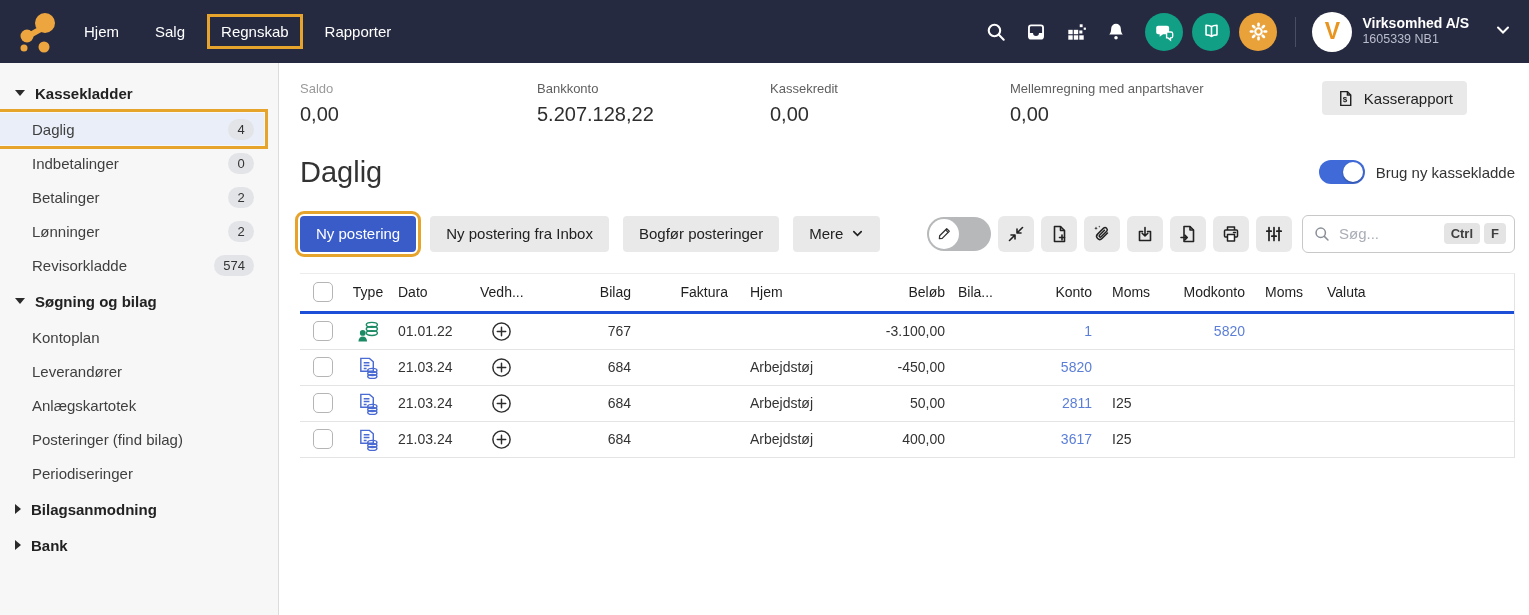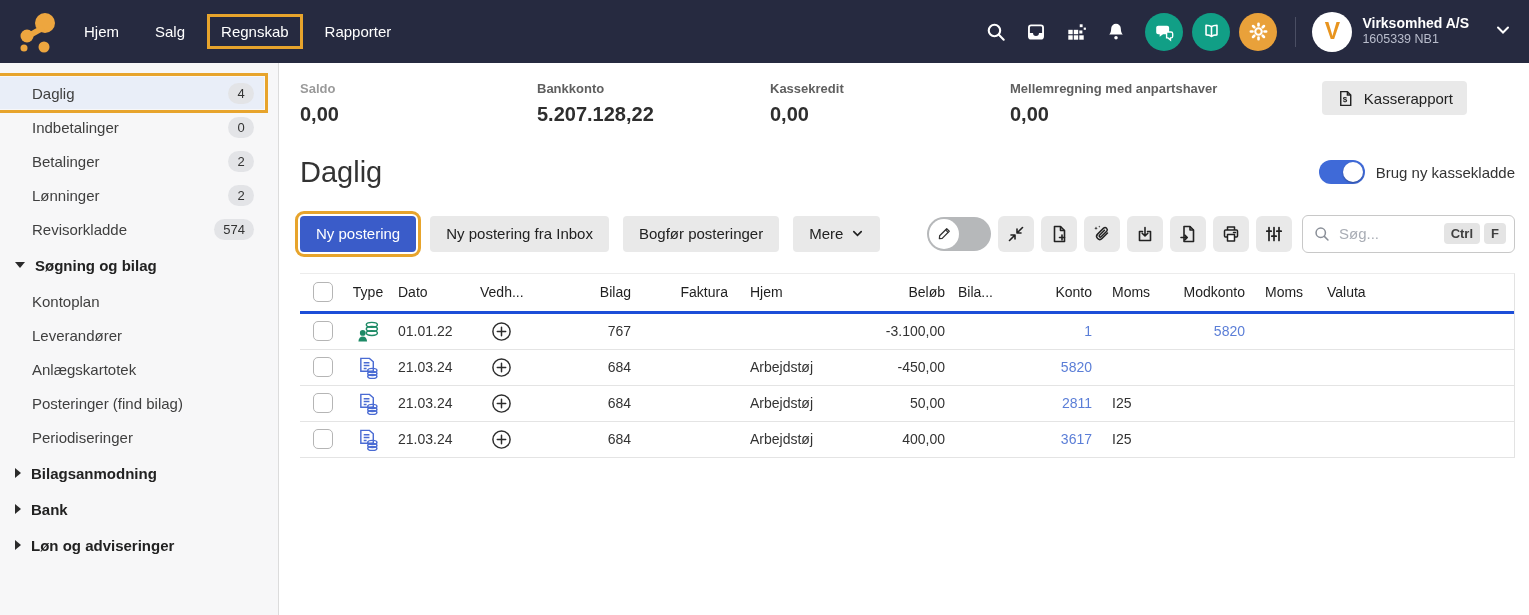--- a/index.html
+++ b/index.html
@@ -39,21 +39,21 @@
   .side-item{ height:32px; margin:2px 14px 2px 0; padding-left:32px; display:flex; align-items:center;
     font-size:15px; color:#3f3f3f; cursor:pointer; }
   .side-item.selected{ background:var(--selbg); }
   .side-item.annotated{ outline:3px solid var(--annot); outline-offset:1px; }
   .badge{ margin-left:auto; margin-right:10px; background:#e3e4e7; color:#333; font-size:13px;
     border-radius:11px; padding:3px 9px; min-width:26px; text-align:center; }
 
   
   .main{ flex:1; padding:18px 14px 0 21px; background:#fff; }
   .stats-row{ display:flex; align-items:flex-start; }
-  .stat{ line-height:1.2;font-weight:bold; }
+  .stat{ line-height:1.2; }
   .stat .lab{ font-size:13px; color:#5f5f5f; margin-bottom:5px; }
   .stat.muted .lab{ color:#9a9a9a; }
   .stat .val{ font-size:20px; color:#2e2e2e; }
   .stat.w1{ width:237px; } .stat.w2{ width:233px; } .stat.w3{ width:240px; }
   .btn-grey{ background:var(--greyc); border:none; border-radius:4px; height:34px; padding:0 14px;
     font-size:15px; color:#222; display:flex; align-items:center; gap:9px; cursor:pointer;
     font-family:"Liberation Sans", sans-serif; }
   .report-btn{ margin-left:auto; margin-right:48px; }
 
   .title-row{ display:flex; align-items:center; margin-top:30px; }
@@ -190,20 +190,24 @@
       <svg viewBox="0 0 20 20" width="20" height="20" fill="none" stroke="#fff" stroke-width="2" stroke-linecap="round">
           <path d="M5 7.5l5 5 5-5"></path>
         </svg>
     </span>
   </div>
 </header>
 
 <div class="layout">
 
   <aside class="sidebar">
+    <div class="side-header">
+      <span class="tri-d"></span>
+      <span>Kassekladder</span>
+    </div>
     <div class="side-item selected annotated">
       <span>Daglig</span>
       <span class="badge">4</span>
     </div>
     <div class="side-item">
       <span>Indbetalinger</span>
       <span class="badge">0</span>
     </div>
     <div class="side-item">
       <span>Betalinger</span>
@@ -238,24 +242,20 @@
       <span>Periodiseringer</span>
     </div>
 
     <div class="side-header">
       <span class="tri-r"></span>
       <span>Bilagsanmodning</span>
     </div>
     <div class="side-header">
       <span class="tri-r"></span>
       <span>Bank</span>
-    </div>
-    <div class="side-header">
-      <span class="tri-r"></span>
-      <span>Løn og adviseringer</span>
     </div>
   </aside>
 
   <main class="main">
     <div class="stats-row">
       <div class="stat muted w1">
         <div class="lab">Saldo</div>
         <div class="val">0,00</div>
       </div>
       <div class="stat w2">

